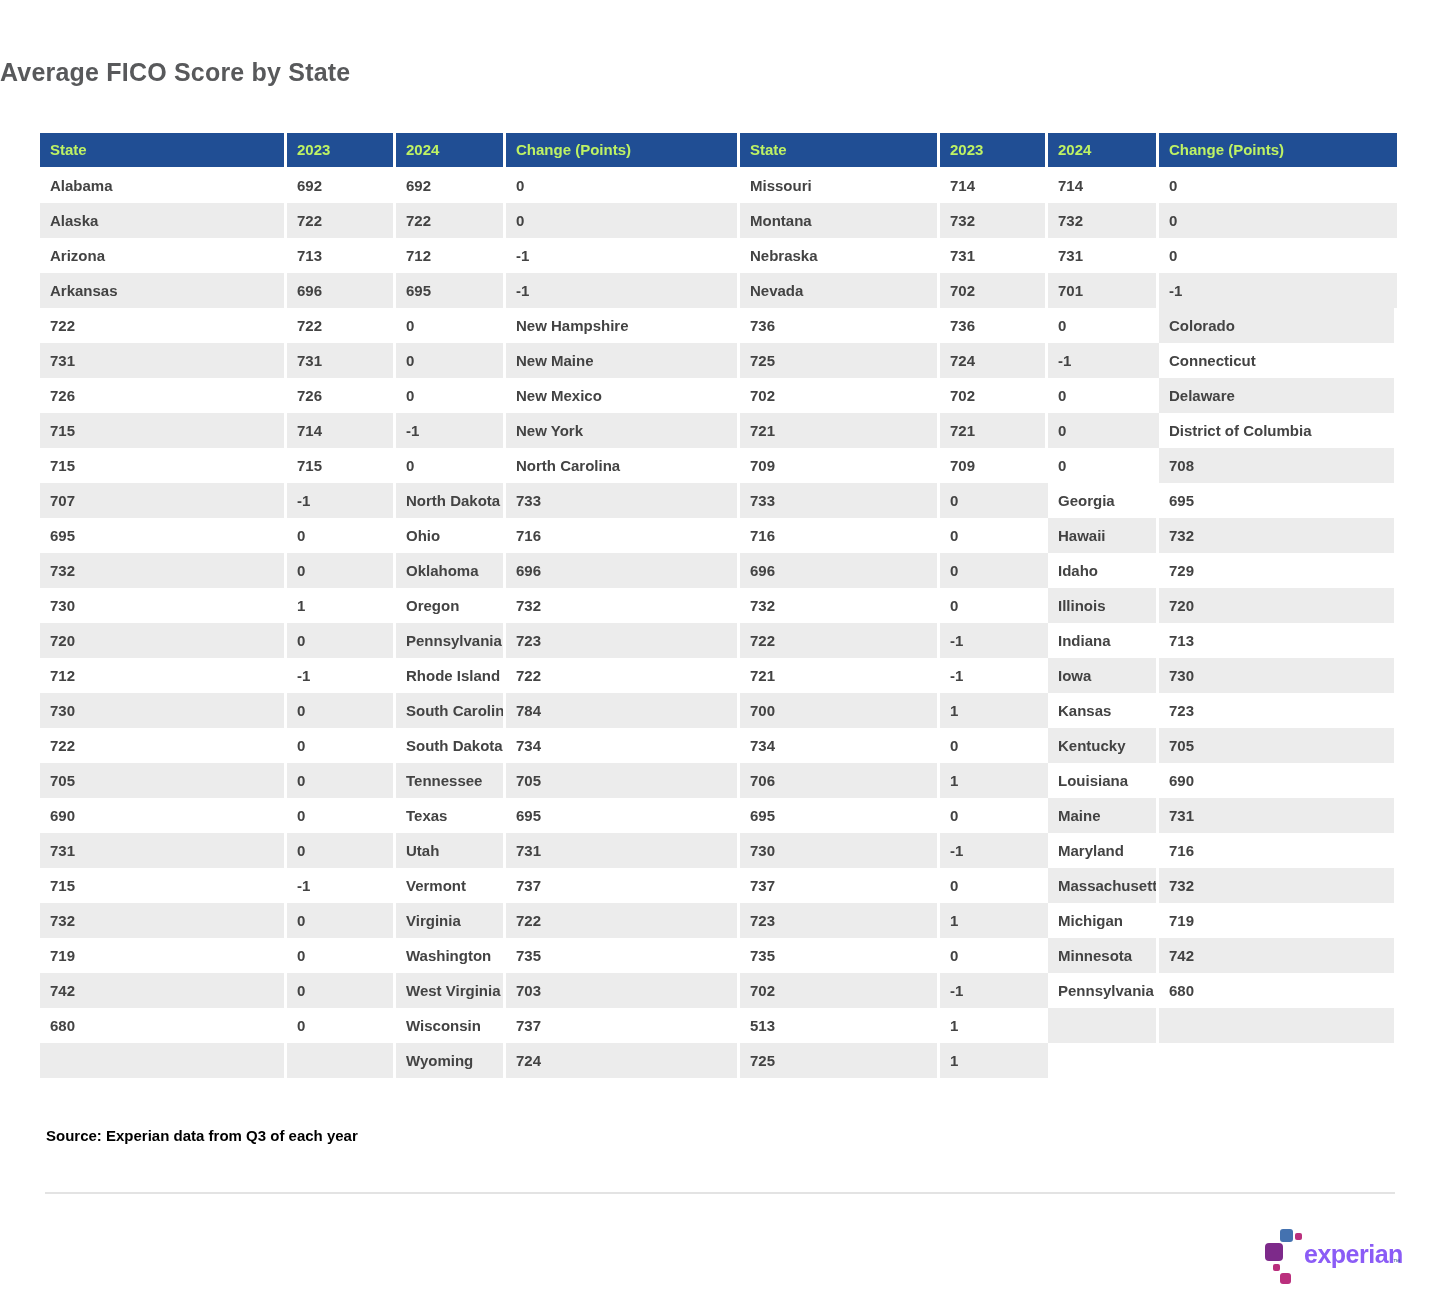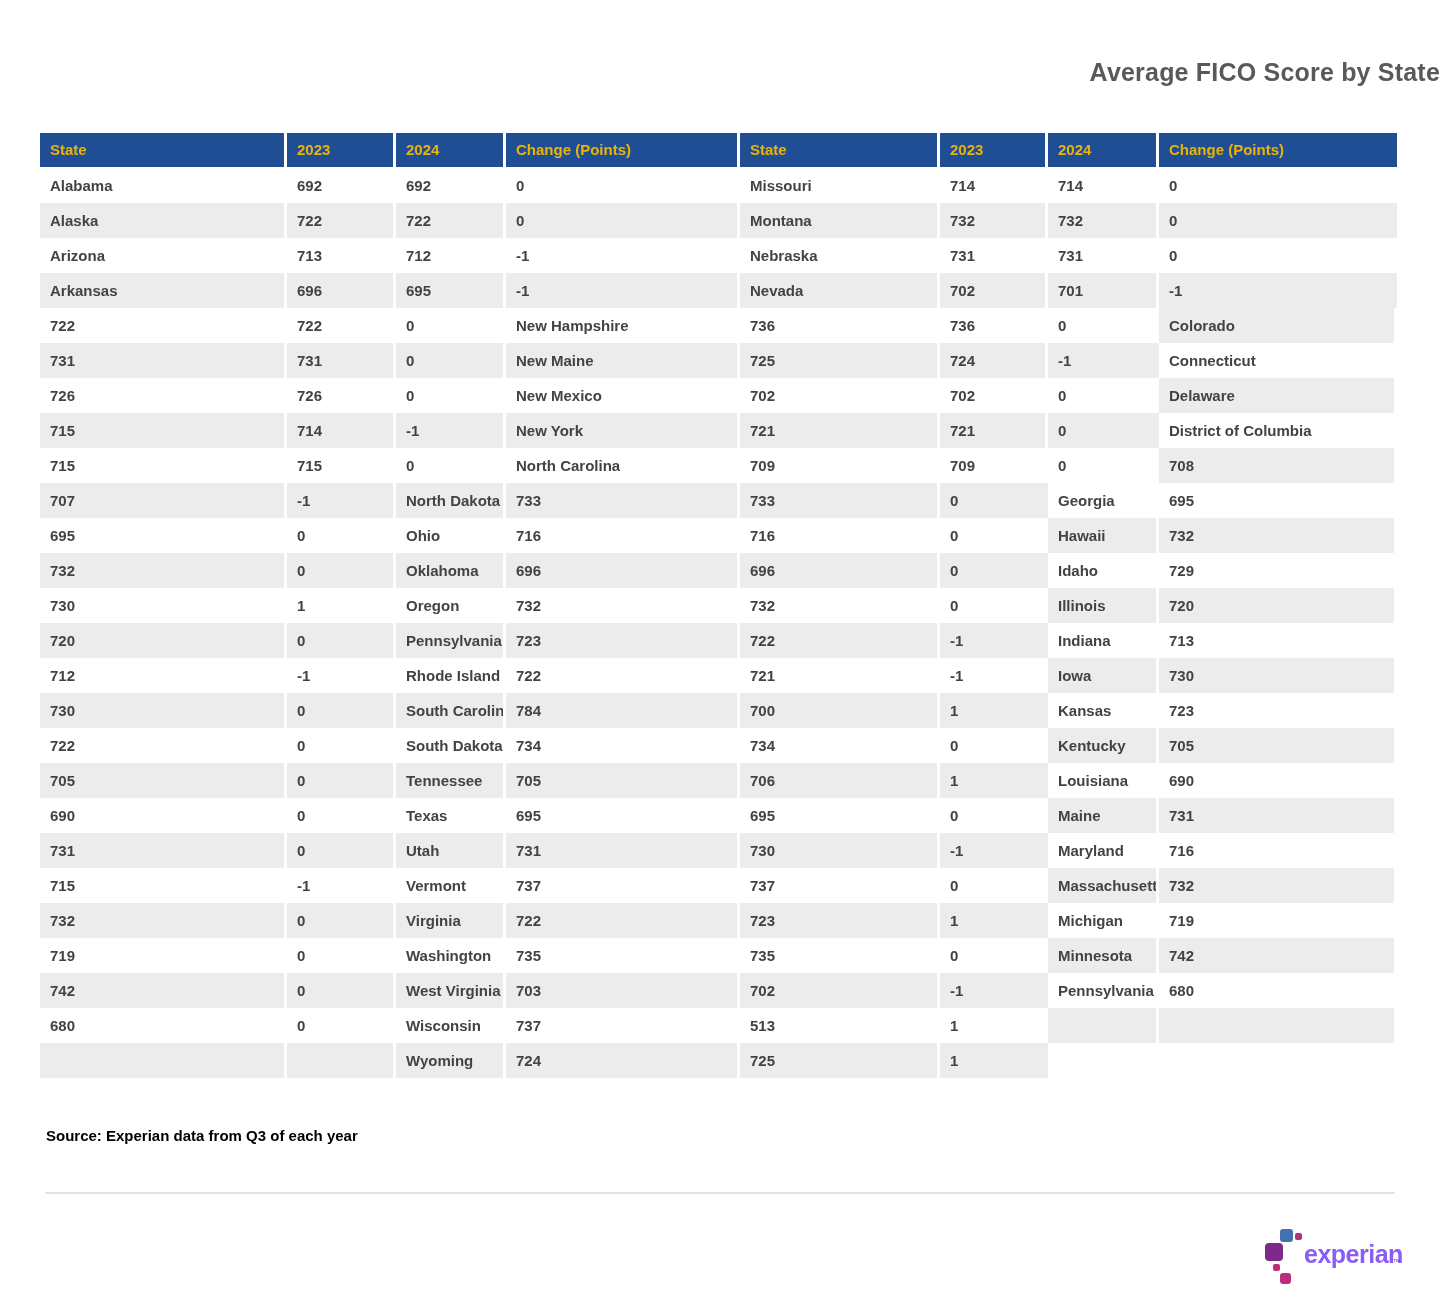--- a/index.html
+++ b/index.html
@@ -11,39 +11,39 @@
     overflow: hidden;
   }
   .page {
     position: absolute; left: 0; top: 0;
     width: 1440px; height: 1308px;
     background: #ffffff;
   }
   .title {
     position: absolute;
     left: 0; top: 58px; width: 1440px;
-    text-align: right;
+    text-align: left;
     font-size: 25px;
     font-weight: bold;
     color: #58595b;
     letter-spacing: 0.2px;
   }
   .fico-table {
     position: absolute;
     left: 40px; top: 133px;
     width: 1357px;
     display: grid;
     grid-template-columns: 247px 109px 110px 234px 200px 108px 111px 238px;
     grid-auto-rows: 35px;
   }
   .fico-table .th {
     height: 34px;
     line-height: 34px;
     background: #204e94;
-    color: #eab308;
+    color: #bef264;
     font-weight: bold;
     font-size: 15px;
     padding-left: 10px;
     border-right: 3px solid #ffffff;
     white-space: nowrap;
     overflow: hidden;
   }
   .fico-table .th.last { border-right: none; }
   .fico-table .td {
     height: 35px;

